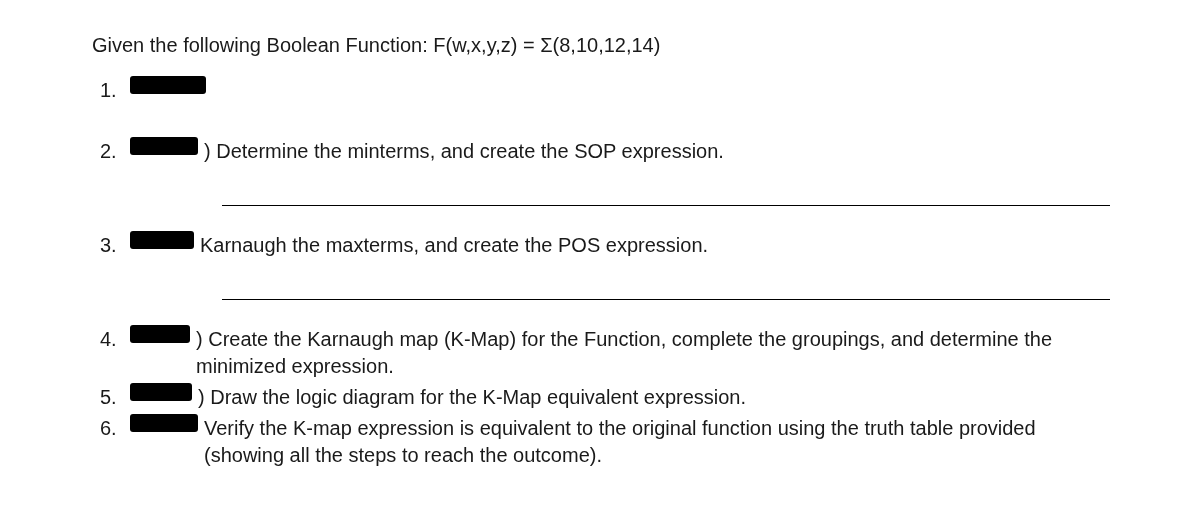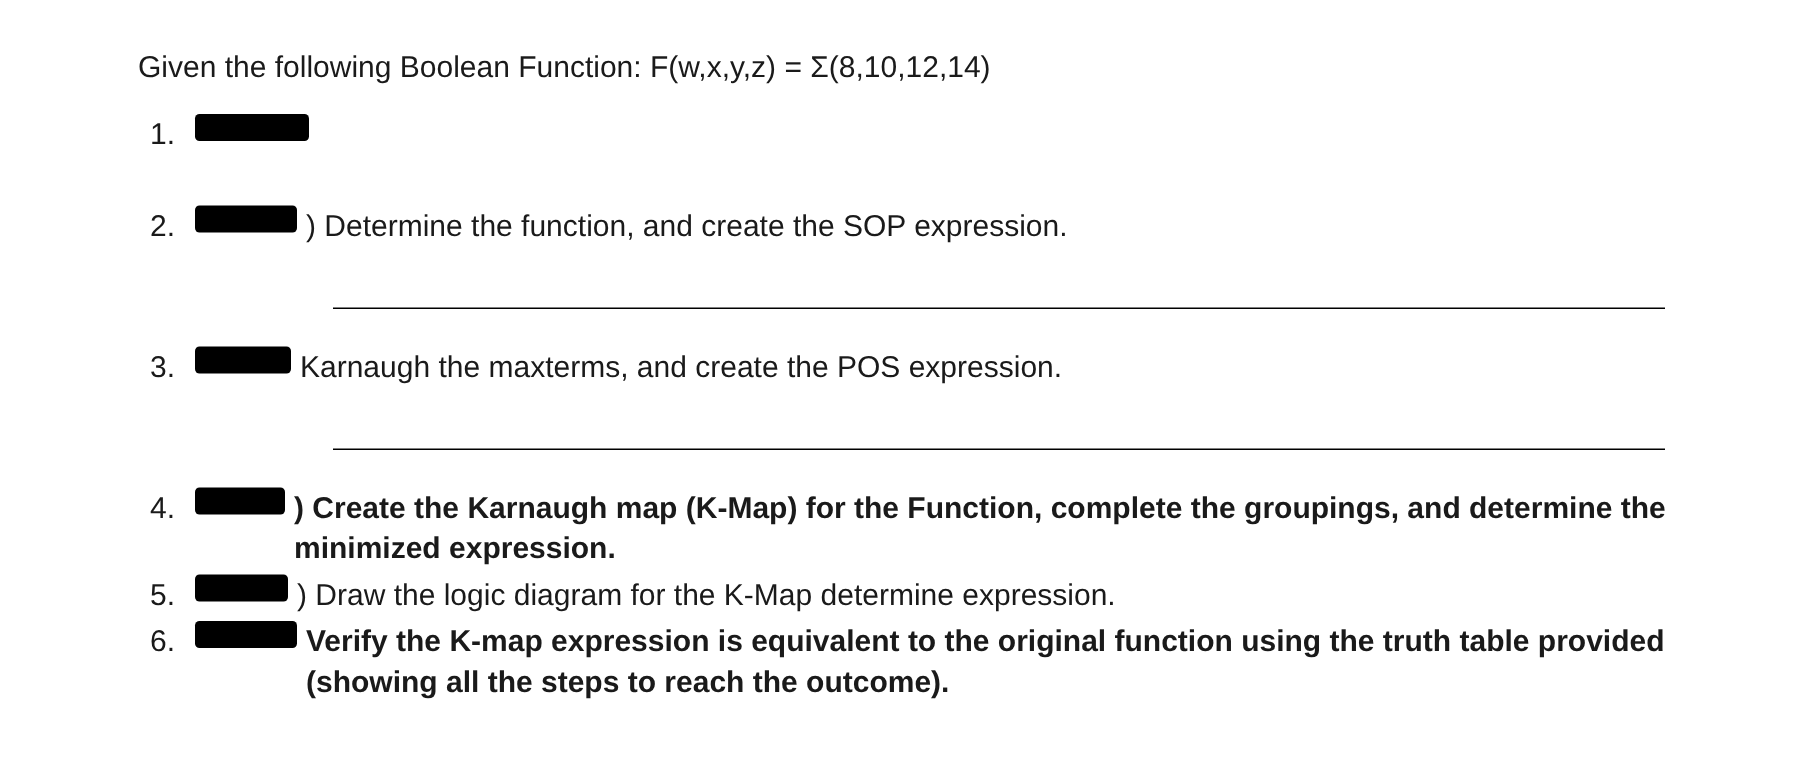--- a/index.html
+++ b/index.html
@@ -63,42 +63,41 @@
     }
     .answer-line {
       border-bottom: 1.5px solid #000;
       margin-left: 130px;
       margin-right: 10px;
       margin-top: 40px;
       margin-bottom: 26px;
     }
     .body-block {
       flex: 1;
-      font-weight: bold;
     }
   </style>
 </head>
 <body>
 
 <div class="intro">
   <span>Given the following Boolean Function: </span><span class="bold">F(w,x,y,z) = Σ(8,10,12,14)</span>
 </div>
 
 <ol>
 
   <li>
     <span class="num">1.</span>
     <span class="redact w1"></span>
   </li>
 
   <li class="with-line">
     <span class="num">2.</span>
     <span class="redact w2"></span>
     <span class="li-text">
-      <span>) Determine the </span><span class="bold">function</span><span>, and create the SOP expression.</span>
+      <span>) Determine the </span><span class="bold">minterms</span><span>, and create the SOP expression.</span>
     </span>
   </li>
 </ol>
 
 <div class="answer-line"></div>
 
 <ol>
   <li class="with-line">
     <span class="num">3.</span>
     <span class="redact w3"></span>
@@ -114,21 +113,21 @@
   <li class="tight">
     <span class="num">4.</span>
     <span class="redact w4"></span>
     <span class="body-block">) Create the Karnaugh map (K-Map) for the Function, complete the groupings, and determine the minimized expression.</span>
   </li>
 
   <li class="tight">
     <span class="num">5.</span>
     <span class="redact w5"></span>
     <span class="li-text">
-      <span>) Draw the logic diagram for the </span><span class="bold">K-Map</span><span> determine expression.</span>
+      <span>) Draw the logic diagram for the </span><span class="bold">K-Map</span><span> equivalent expression.</span>
     </span>
   </li>
 
   <li class="tight">
     <span class="num">6.</span>
     <span class="redact w6"></span>
     <span class="body-block"> Verify the K-map expression is equivalent to the original function using the truth table provided (showing all the steps to reach the outcome).</span>
   </li>
 </ol>
 

